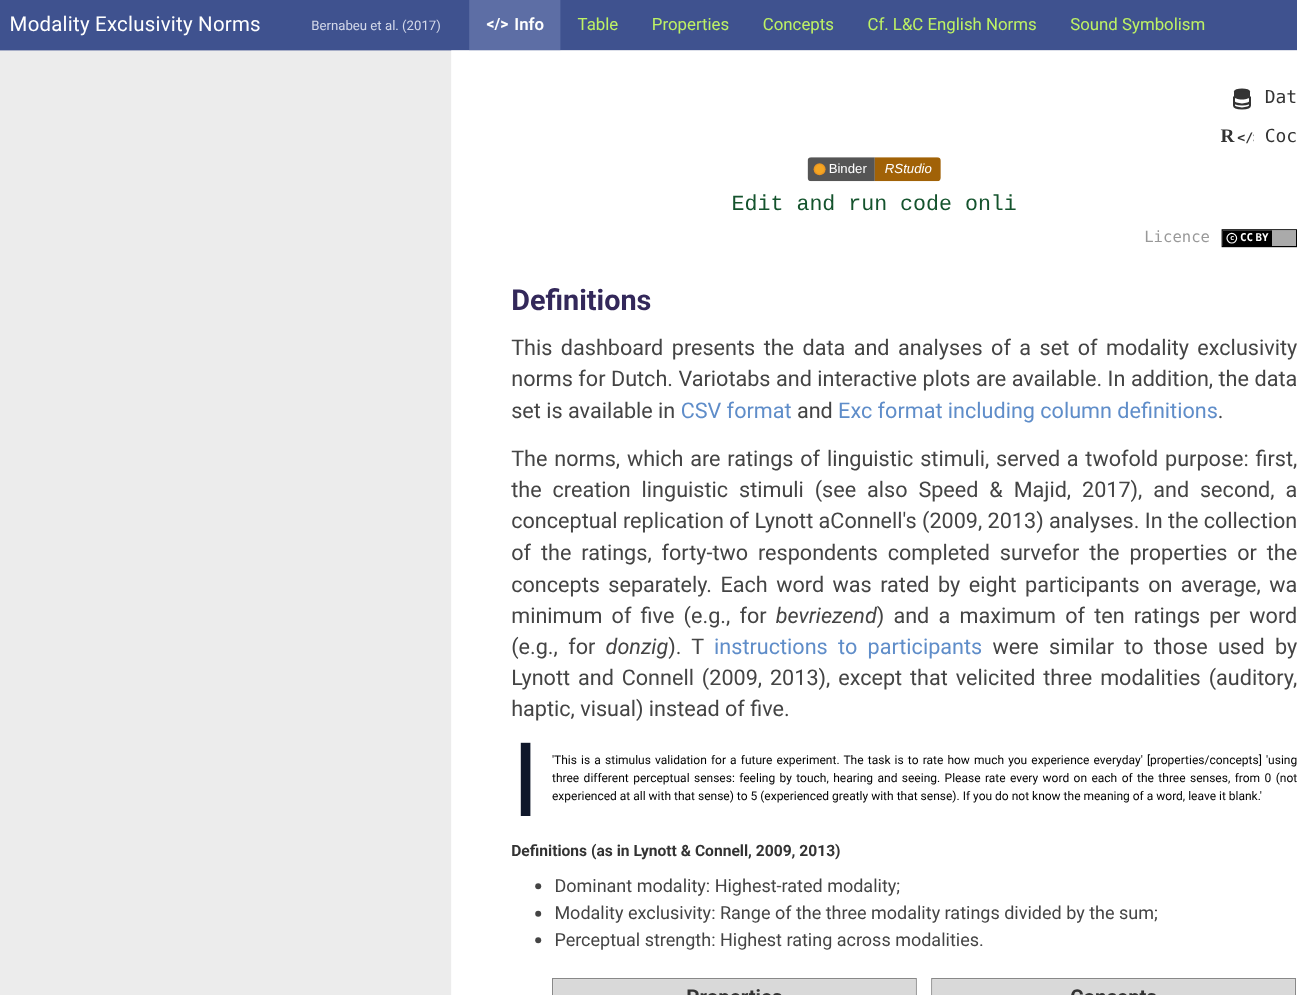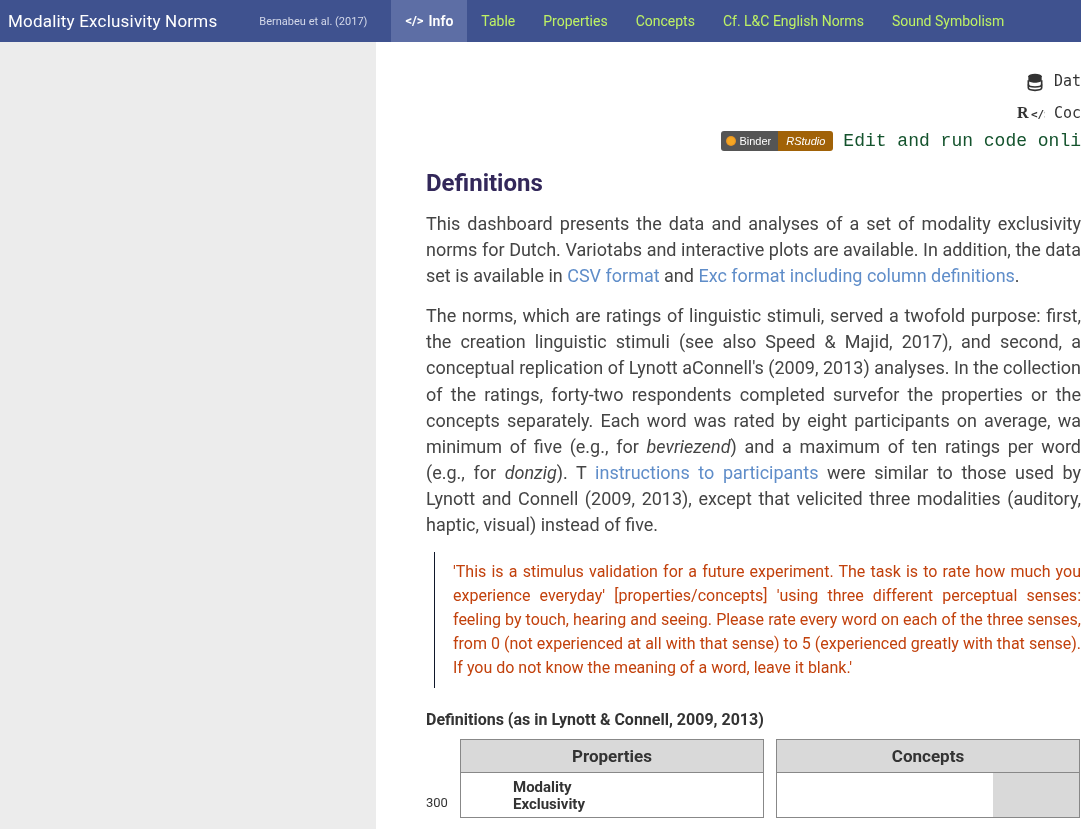--- a/index.html
+++ b/index.html
@@ -82,20 +82,21 @@
       color: #333;
     }
     .top-link svg { flex-shrink: 0; }
     .db-icon { width: 20px; height: 20px; }
     .binder-row {
       display: flex;
       align-items: center;
       justify-content: flex-end;
       gap: 10px;
       padding: 3px 0 8px;
+      flex-direction: column;
     }
     .binder-badge {
       display: inline-flex;
       height: 20px;
       border-radius: 3px;
       overflow: hidden;
       font-size: 11px;
       font-family: Arial, sans-serif;
       color: #fff;
     }
@@ -165,30 +166,30 @@
     .body-text p {
       font-size: 18px;
       line-height: 1.45;
       color: #444;
       text-align: justify;
       margin-bottom: 14px;
     }
     .body-text em { }
     a.inline-link { color: #5f8dc9; text-decoration: none; }
     blockquote {
-      border-left: 1px solid #0f172a;
+      border-left: 8px solid #0f172a;
       padding: 8px 0 8px 18px;
       margin: 8px 0 22px 8px;
-      color: #c2410c;
-      font-size: 16px;
+      color: #000000;
+      font-size: 10px;
       line-height: 1.5;
       text-align: justify;
     }
     h3.defs-title {
-      font-size: 16px;
+      font-size: 13px;
       font-weight: 700;
       color: #333;
       margin-bottom: 10px;
     }
     ul.defs {
       list-style: disc;
       padding-left: 36px;
       font-size: 15px;
       color: #444;
       line-height: 1.5;
@@ -293,39 +294,55 @@
       <div class="binder-row">
         <span class="binder-badge">
           <span class="binder-left">
             <span class="binder-dot"></span>
             <span>Binder</span>
           </span>
           <span class="binder-right">RStudio</span>
         </span>
         <span class="binder-text">Edit and run code onli</span>
       </div>
+      <div class="licence-row">
+        <span>Licence</span>
+        <span class="cc-badge">
+          <span class="cc-left">
+            <span class="cc-circle">c</span>
+            <span>CC</span>
+            <span>BY</span>
+          </span>
+          <span class="cc-right"></span>
+        </span>
+      </div>
     </div>
 
     <div class="inner">
       <h2 class="info-title">Definitions</h2>
 
       <div class="body-text">
         <p>
           <span>This dashboard presents the data and analyses of a set of modality exclusivity norms for Dutch. Vario</span><span>tabs and interactive plots are available. In addition, the data set is available in </span><a class="inline-link">CSV format</a><span> and </span><a class="inline-link">Exc</a>
           <a class="inline-link">format including column definitions</a><span>.</span>
         </p>
 
         <p>
           <span>The norms, which are ratings of linguistic stimuli, served a twofold purpose: first, the creation </span><span>linguistic stimuli (see also Speed &amp; Majid, 2017), and second, a conceptual replication of Lynott a</span><span>Connell's (2009, 2013) analyses. In the collection of the ratings, forty-two respondents completed surve</span><span>for the properties or the concepts separately. Each word was rated by eight participants on average, w</span><span>a minimum of five (e.g., for </span><em>bevriezend</em><span>) and a maximum of ten ratings per word (e.g., for </span><em>donzig</em><span>). T</span>
           <a class="inline-link">instructions to participants</a><span> were similar to those used by Lynott and Connell (2009, 2013), except that v</span><span>elicited three modalities (auditory, haptic, visual) instead of five.</span>
         </p>
 
         <blockquote>'This is a stimulus validation for a future experiment. The task is to rate how much you experience everyday' [properties/concepts] 'using three different perceptual senses: feeling by touch, hearing and seeing. Please rate every word on each of the three senses, from 0 (not experienced at all with that sense) to 5 (experienced greatly with that sense). If you do not know the meaning of a word, leave it blank.'</blockquote>
 
         <h3 class="defs-title">Definitions (as in Lynott &amp; Connell, 2009, 2013)</h3>
+        <ul class="defs">
+          <li>Dominant modality: Highest-rated modality;</li>
+          <li>Modality exclusivity: Range of the three modality ratings divided by the sum;</li>
+          <li>Perceptual strength: Highest rating across modalities.</li>
+        </ul>
       </div>
     </div>
 
     <div class="chart-area">
       <div class="y-tick">300</div>
       <div class="facets">
         <div class="facet facet-a">
           <div class="facet-header">Properties</div>
           <div class="facet-body">
             <div>Modality</div>

